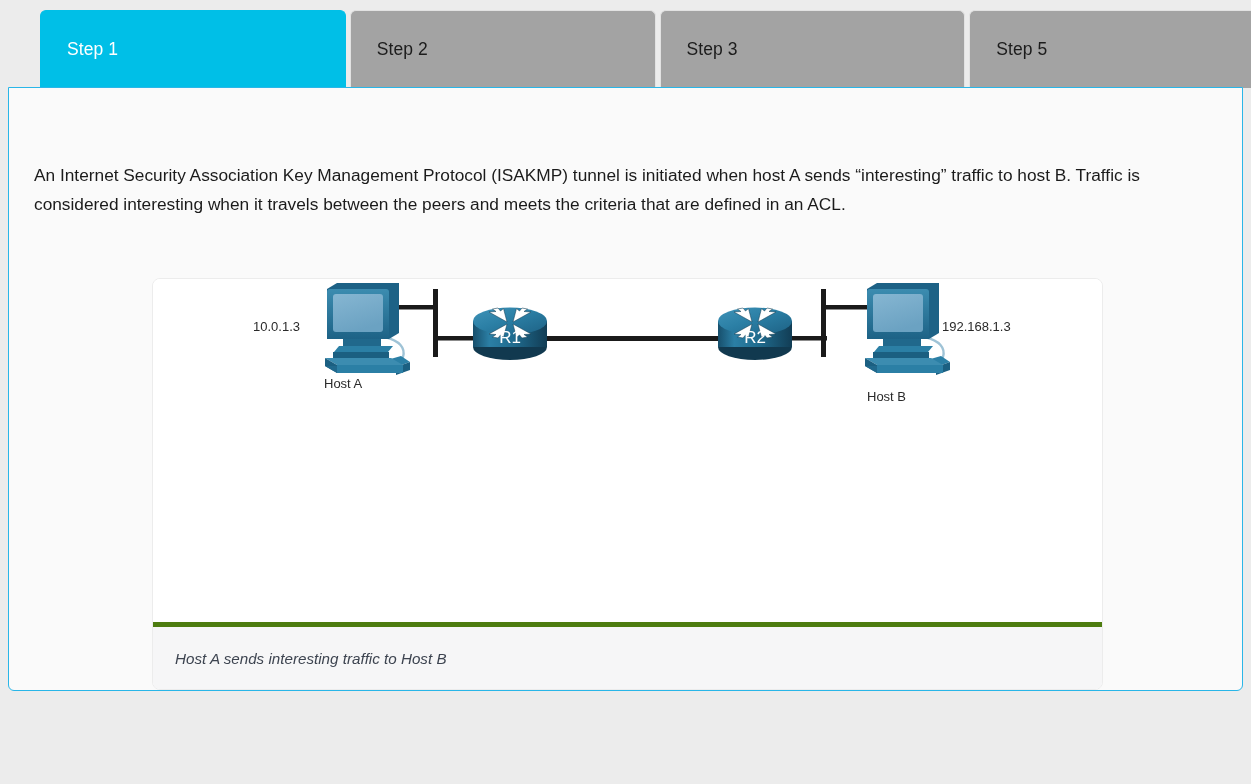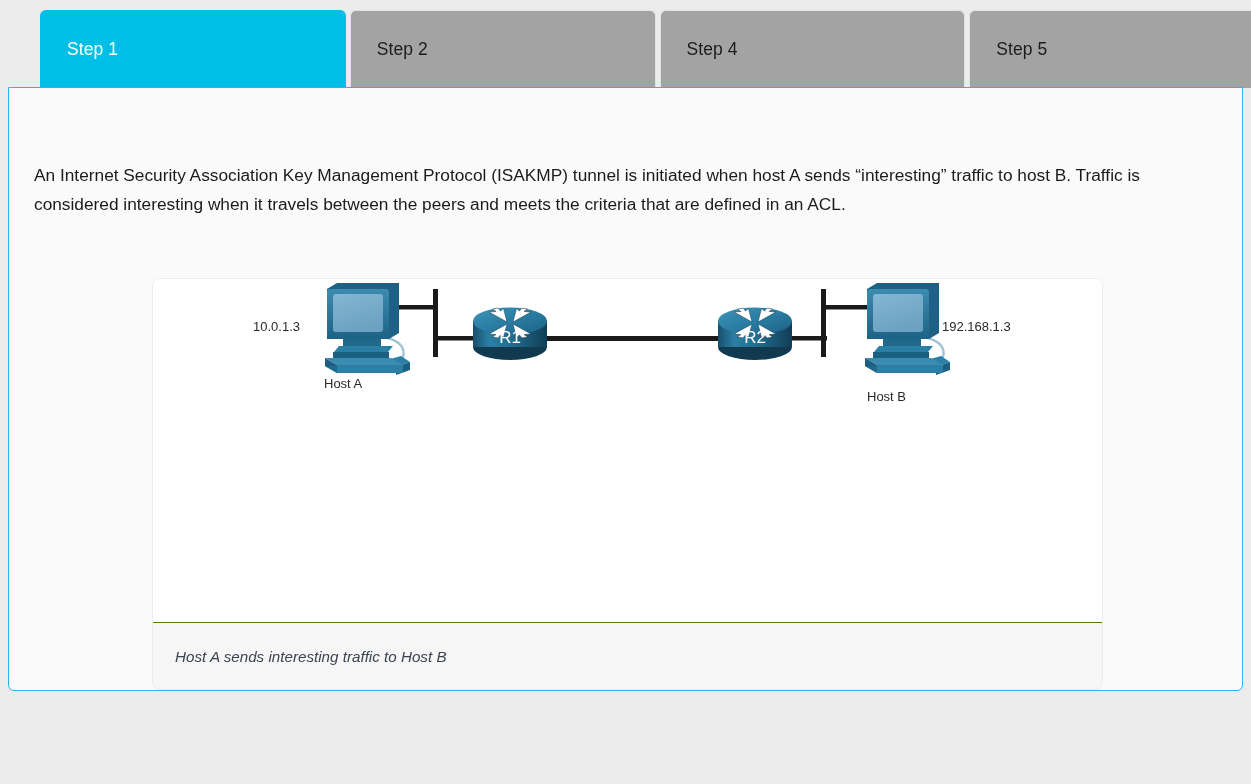--- a/index.html
+++ b/index.html
@@ -75,21 +75,21 @@
   .figure-canvas {
     position: relative;
     width: 949px; height: 343px;
     background: #ffffff;
   }
   .figure-caption {
     position: absolute;
     left: 0; bottom: 0;
     width: 949px; height: 67px;
     background: #f6f6f7;
-    border-top: 1px solid #4d7c0f;
+    border-top: 5px solid #4d7c0f;
     display: flex;
     align-items: center;
     padding-left: 22px;
     font-size: 15.2px;
     font-style: italic;
     color: #3d4450;
   }
 
   .diagram { position: absolute; left: 0; top: 0; }
 
@@ -110,21 +110,21 @@
 <div class="wrap">
 
   <div class="tabstrip">
     <div class="tab active">
       <span>Step 1</span>
     </div>
     <div class="tab">
       <span>Step 2</span>
     </div>
     <div class="tab">
-      <span>Step 4</span>
+      <span>Step 3</span>
     </div>
     <div class="tab">
       <span>Step 5</span>
     </div>
   </div>
 
   <div class="panel">
 
     <p class="intro">An Internet Security Association Key Management Protocol (ISAKMP) tunnel is initiated when host A sends “interesting” traffic to host B. Traffic is considered interesting when it travels between the peers and meets the criteria that are defined in an ACL.</p>
 

